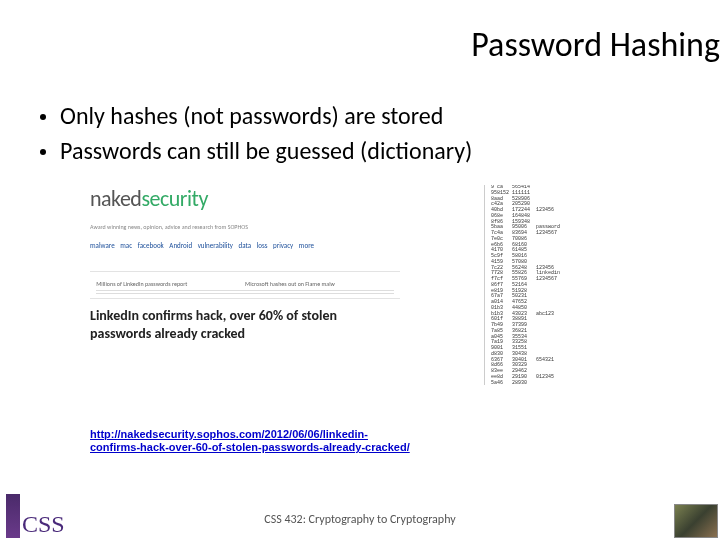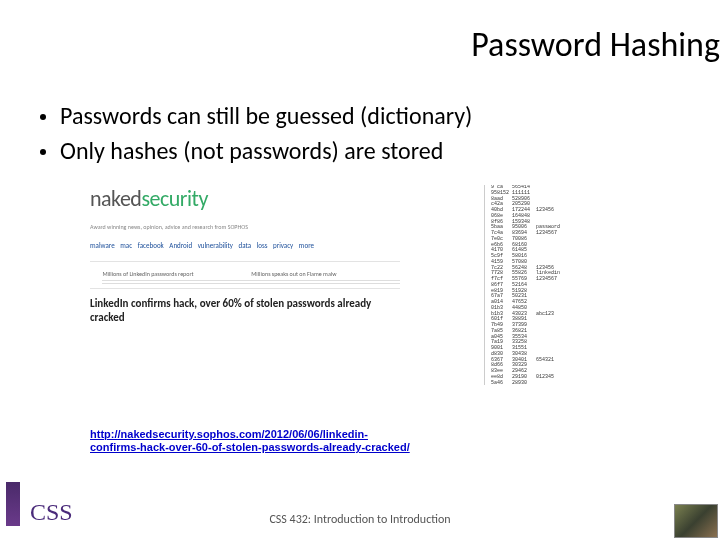--- a/index.html
+++ b/index.html
@@ -60,36 +60,36 @@
     font-size: 6px;
     color: #888;
     margin-top: 11px;
   }
   .nav {
     margin-top: 10px;
     font-size: 7px;
     color: #1a4d99;
     word-spacing: 4px;
     border-bottom: 1px solid #e3e3e3;
-    padding-bottom: 11px;
+    padding-bottom: 21px;
   }
   .sub-columns {
     display: flex;
-    justify-content: flex-end;
+    justify-content: center;
     font-size: 6px;
     color: #666;
     margin-top: 8px;
     border-bottom: 1px solid #e3e3e3;
     padding-bottom: 4px;
   }
   .sub-col { width: 48%; }
   .sub-col-title { display:block; margin-bottom:2px; }
   .sub-line { display:block; height:1px; background:#ddd; margin-top:2px;}
   .headline {
-    font-size: 11px;
+    font-size: 14px;
     font-weight: bold;
     color: #222;
     margin-top: 8px;
     line-height: 1.3;
   }
   .right-img {
     margin-left: 36px;
     width: 190px;
     height: 200px;
     border-left: 1px solid #ccc;
@@ -117,25 +117,24 @@
     position: absolute;
     bottom: 14px;
     left: 0;
     right: 0;
     text-align: center;
     font-size: 12px;
     color: #555;
   }
   .css-logo {
     position: absolute;
-    bottom: 14px;
+    bottom: 2px;
     left: 6px;
     display: flex;
     align-items: flex-end;
-    gap: 8px;
   }
   .uwb-bar {
     width: 14px;
     height: 44px;
     background: linear-gradient(#4a2a6a, #6a3a8a);
     margin-right: 2px;
   }
   .css-text {
     font-family: Georgia, serif;
     font-size: 24px;
@@ -153,43 +152,43 @@
   }
 </style>
 </head>
 <body>
 
 <h1 class="title">Password Hashing</h1>
 
 <div class="bullets">
   <div class="bullet">
     <span class="dot"></span>
-    <span>Passwords can still be guessed (dictionary)</span>
+    <span>Only hashes (not passwords) are stored</span>
   </div>
   <div class="bullet">
     <span class="dot"></span>
-    <span>Only hashes (not passwords) are stored</span>
+    <span>Passwords can still be guessed (dictionary)</span>
   </div>
 </div>
 
 <div class="content-row">
   <div class="left-img">
     <div class="site-header">
       <span class="naked">naked</span><span class="sec">security</span>
     </div>
     <div class="tagline">Award winning news, opinion, advice and research from SOPHOS</div>
     <div class="nav">malware  mac  facebook  Android  vulnerability  data loss  privacy  more</div>
     <div class="sub-columns">
       <div class="sub-col">
         <span class="sub-col-title">Millions of LinkedIn passwords report</span>
         <span class="sub-line"></span>
         <span class="sub-line"></span>
       </div>
       <div class="sub-col">
-        <span class="sub-col-title">Millions speaks out on Flame malw</span>
+        <span class="sub-col-title">Microsoft hashes out on Flame malw</span>
         <span class="sub-line"></span>
         <span class="sub-line"></span>
       </div>
     </div>
     <div class="headline">LinkedIn confirms hack, over 60% of stolen passwords already cracked</div>
   </div>
 
   <div class="right-img">9 ca   565414
 958152 111111
 8aad   528906
@@ -232,20 +231,20 @@
 2c82   25669
 110e   25649
 827c   25421   12345
 8c76   25273
 c984   24689
 5f50   24601   qwerty</div>
 </div>
 
 <div class="citation">http://nakedsecurity.sophos.com/2012/06/06/linkedin-confirms-hack-over-60-of-stolen-passwords-already-cracked/</div>
 
-<div class="footer">CSS 432: Introduction to Introduction</div>
+<div class="footer">CSS 432: Cryptography to Cryptography</div>
 
 <div class="css-logo">
   <div class="uwb-bar"></div>
   <div class="css-text">CSS</div>
 </div>
 
 <div class="corner-img"></div>
 
 </body></html>

